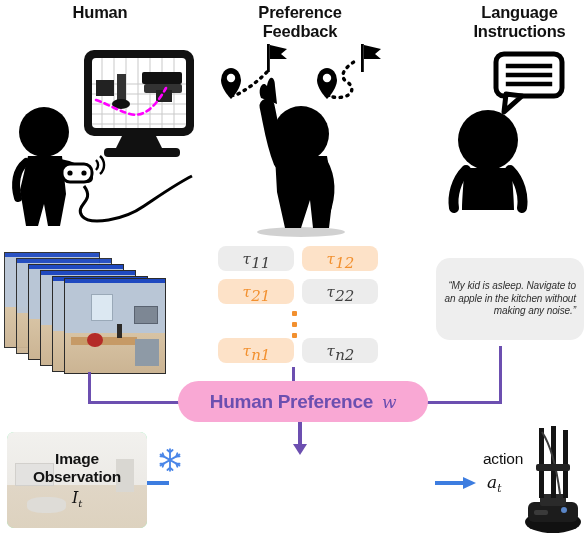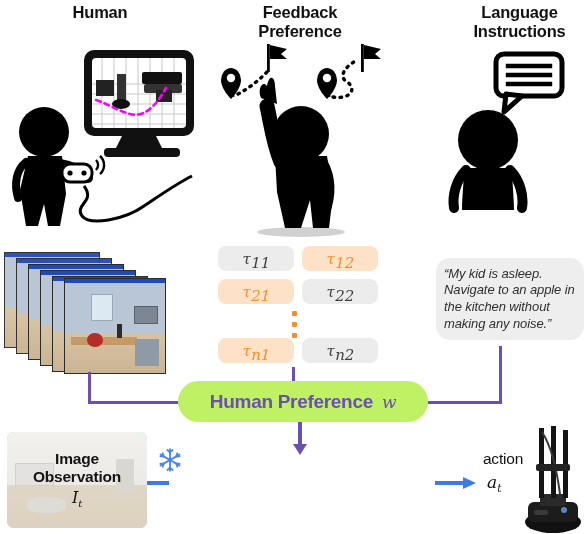--- a/index.html
+++ b/index.html
@@ -85,31 +85,31 @@
   .room .apl{position:absolute;left:22%;top:55%;width:16%;height:16%;background:#b42b28;border-radius:50%;}
 
   
   #lang-box{
     position:absolute;left:436px;top:258px;width:148px;height:82px;
     background:#eeeeee;border-radius:14px;
     display:flex;align-items:center;justify-content:center;
     box-sizing:border-box;padding:4px 8px;
   }
   #lang-text{
-    font-size:13px;font-style:italic;color:#2f2f2f;
-    text-align:left;line-height:1.28;letter-spacing:-0.1px;
+    font-size:10px;font-style:italic;color:#2f2f2f;
+    text-align:right;line-height:1.28;letter-spacing:-0.1px;
   }
 
   
   .pl{position:absolute;background:#6c4fb0;}
 
   
   #pref-pill{
     position:absolute;left:178px;top:381px;width:250px;height:41px;
-    background:#bef264;border-radius:21px;
+    background:#f9a8d4;border-radius:21px;
     display:flex;align-items:center;justify-content:center;
     color:#6c4fb0;font-size:19px;font-weight:700;letter-spacing:-0.3px;
     box-sizing:border-box;
   }
   #pref-pill .wsym{
     font-family:"DejaVu Serif", serif;font-style:italic;font-weight:400;
     font-size:17px;margin-left:9px;
   }
 
   
@@ -162,22 +162,22 @@
 </style>
 </head>
 <body>
 
 <div class="root">
 
   <div class="col-header" id="hdr-demo">
     <div>Human</div>
   </div>
   <div class="col-header" id="hdr-pref">
+    <div>Preference</div>
     <div>Feedback</div>
-    <div>Preference</div>
   </div>
   <div class="col-header" id="hdr-lang">
     <div>Language</div>
     <div>Instructions</div>
   </div>
 
   <div class="illus" id="illus-demo">
     <svg width="193" height="192" viewBox="0 0 193 192">
 
       <rect x="80" y="6" width="110" height="86" rx="10" fill="#111"></rect>

